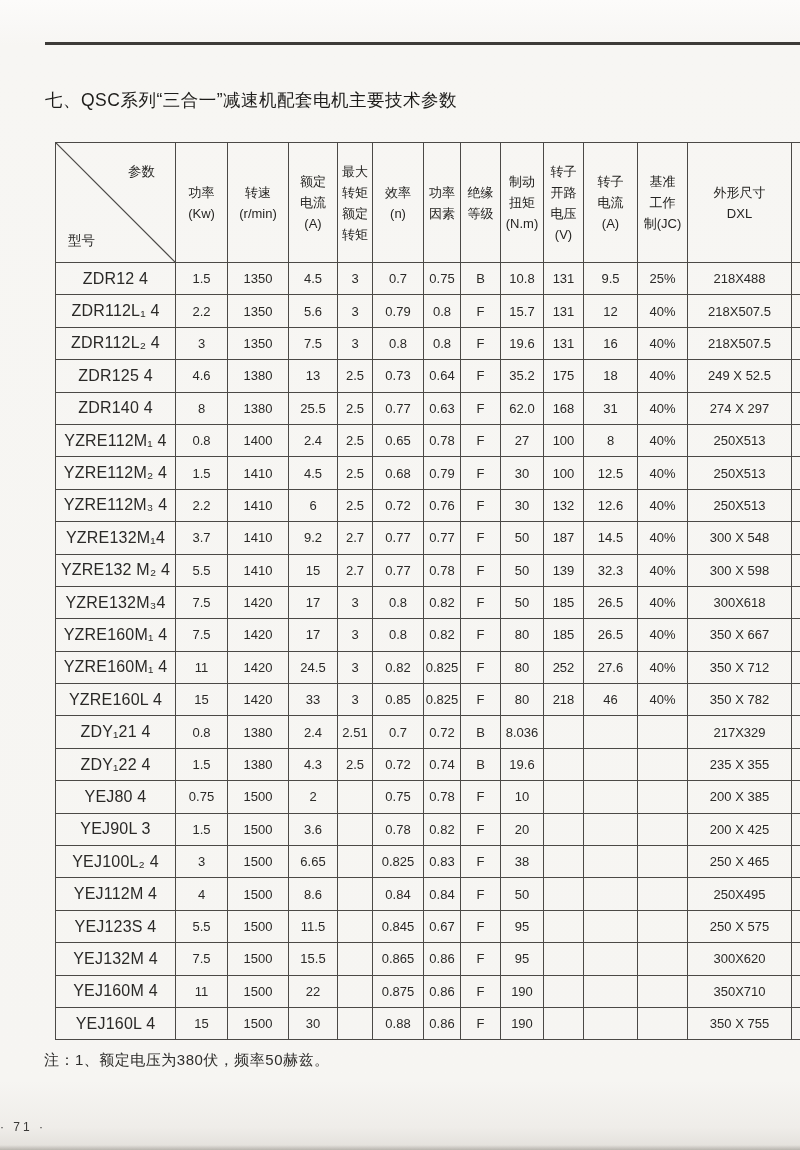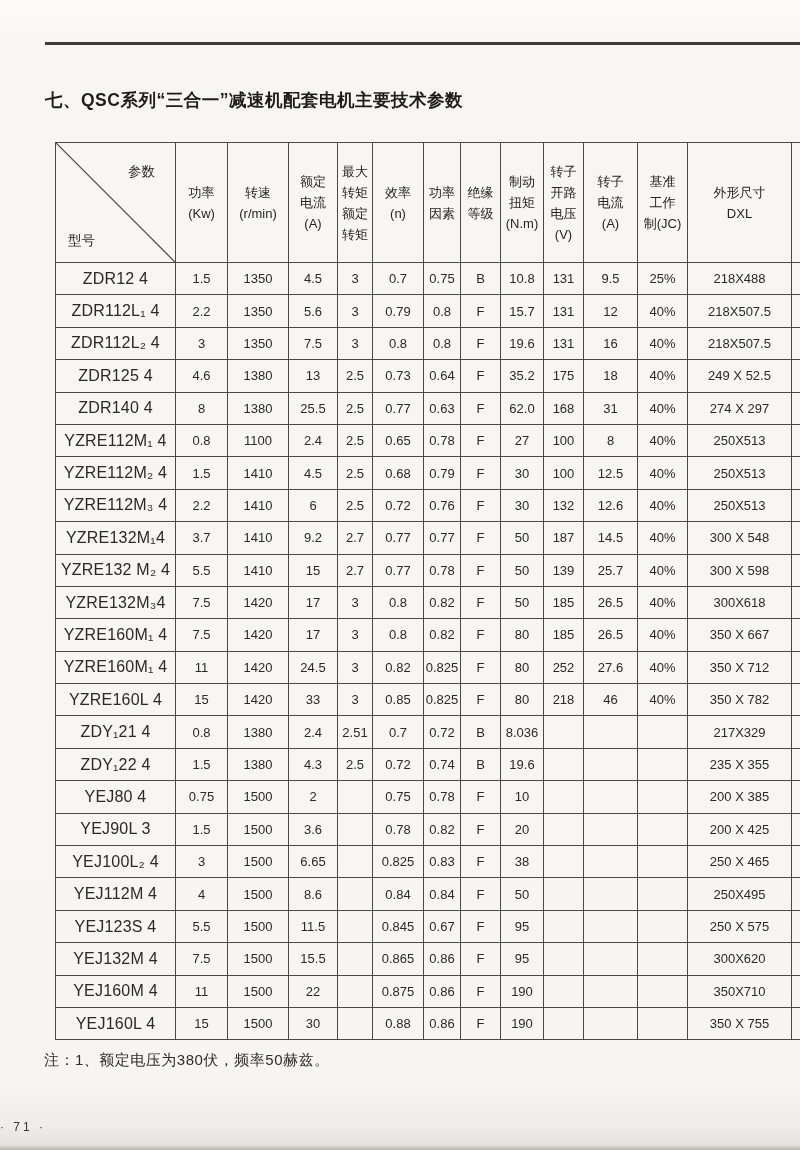--- a/index.html
+++ b/index.html
@@ -19,21 +19,21 @@
   .top-rule {
     position: absolute;
     left: 45px; right: 0; top: 42px;
     height: 2.5px;
     background: #3d3b38;
   }
   .title {
     position: absolute;
     left: 45px; top: 88px;
     font-size: 17.5px;
-    font-weight: bold;
+    font-weight: normal;
     color: #1d1c1a;
     letter-spacing: 0.5px;
     white-space: nowrap;
   }
   table.spec {
     position: absolute;
     left: 55px; top: 142px;
     width: 744px;
     table-layout: fixed;
     border-collapse: collapse;
@@ -241,21 +241,21 @@
           <td class="data-cell">62.0</td>
           <td class="data-cell">168</td>
           <td class="data-cell">31</td>
           <td class="data-cell">40%</td>
           <td class="data-cell">274 X 297</td>
           <td class="partial"></td>
         </tr>
         <tr>
           <td class="model-cell">YZRE112M₁ 4</td>
           <td class="data-cell">0.8</td>
-          <td class="data-cell">1100</td>
+          <td class="data-cell">1400</td>
           <td class="data-cell">2.4</td>
           <td class="data-cell">2.5</td>
           <td class="data-cell">0.65</td>
           <td class="data-cell">0.78</td>
           <td class="data-cell">F</td>
           <td class="data-cell">27</td>
           <td class="data-cell">100</td>
           <td class="data-cell">8</td>
           <td class="data-cell">40%</td>
           <td class="data-cell">250X513</td>
@@ -313,21 +313,21 @@
           <td class="model-cell">YZRE132 M₂ 4</td>
           <td class="data-cell">5.5</td>
           <td class="data-cell">1410</td>
           <td class="data-cell">15</td>
           <td class="data-cell">2.7</td>
           <td class="data-cell">0.77</td>
           <td class="data-cell">0.78</td>
           <td class="data-cell">F</td>
           <td class="data-cell">50</td>
           <td class="data-cell">139</td>
-          <td class="data-cell">25.7</td>
+          <td class="data-cell">32.3</td>
           <td class="data-cell">40%</td>
           <td class="data-cell">300 X 598</td>
           <td class="partial"></td>
         </tr>
         <tr>
           <td class="model-cell">YZRE132M₃4</td>
           <td class="data-cell">7.5</td>
           <td class="data-cell">1420</td>
           <td class="data-cell">17</td>
           <td class="data-cell">3</td>

